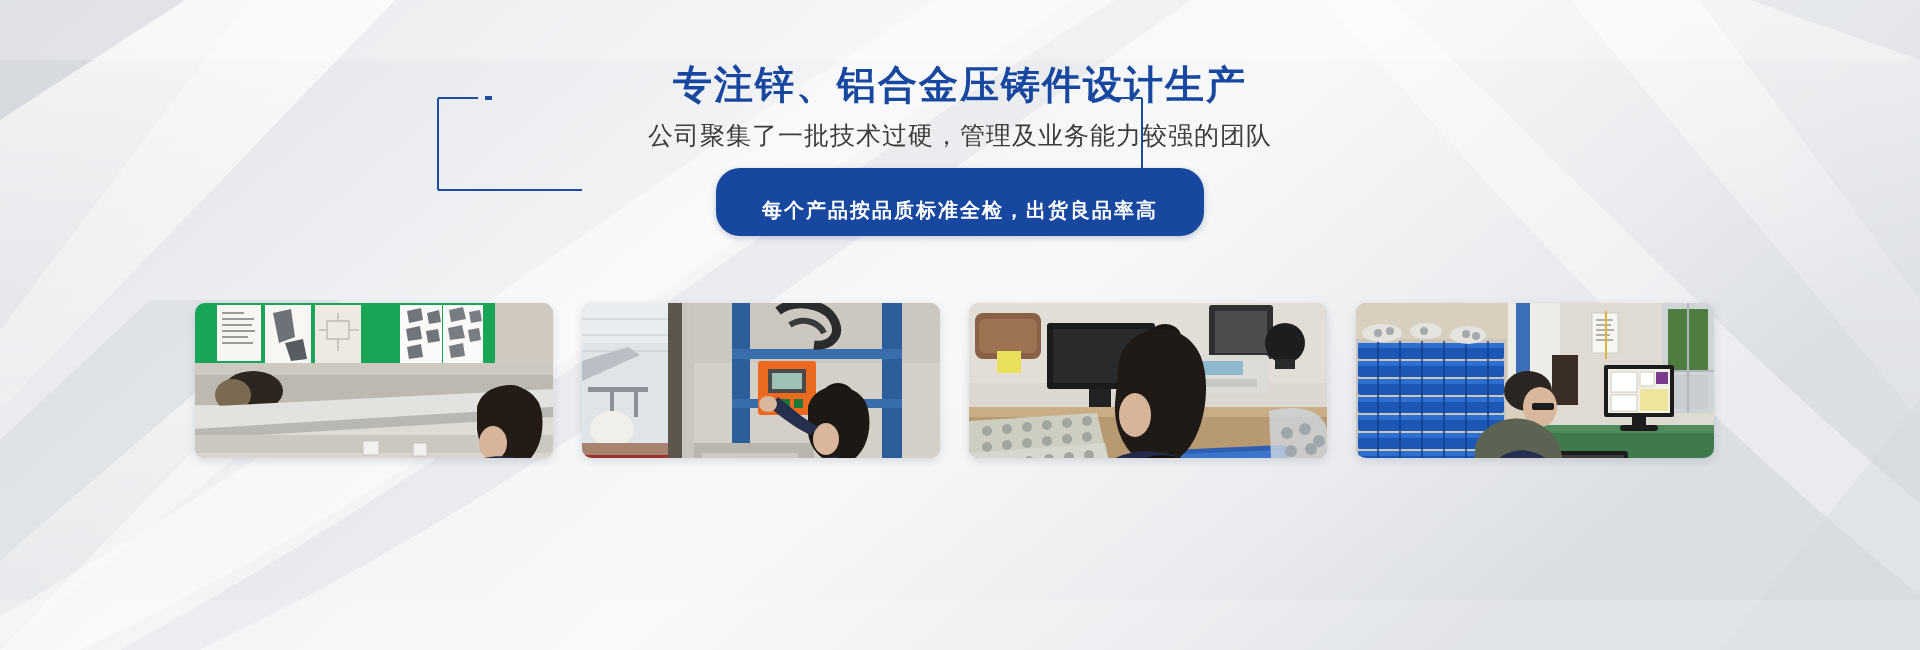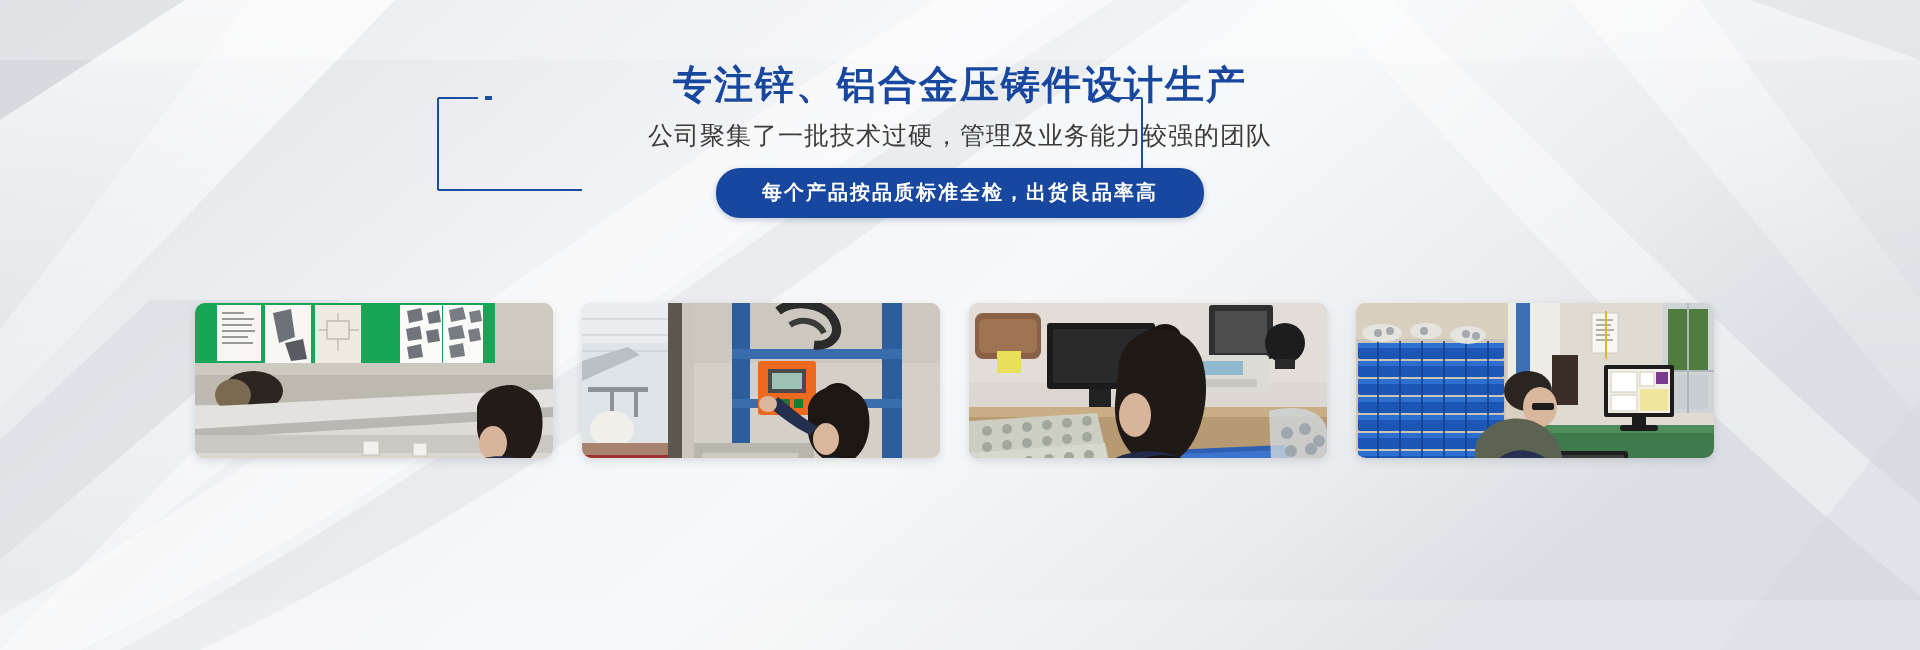--- a/index.html
+++ b/index.html
@@ -50,21 +50,21 @@
   .badge-row {
     position:absolute; left:0; top:168px; width:1920px;
     display:flex; justify-content:center;
   }
   .badge {
     background:#17479e;
     color:#ffffff;
     font-size:20px;
     font-weight:bold;
     letter-spacing:2px;
-    padding:11px 46px 12px 46px;
+    padding:29px 46px 12px 46px;
     border-radius:24px;
     white-space:nowrap;
     box-shadow:0 2px 6px rgba(10,40,100,.22);
   }
 
   
   .photo-row {
     position:absolute; left:195px; top:303px;
     width:1530px; height:155px;
     display:flex;

